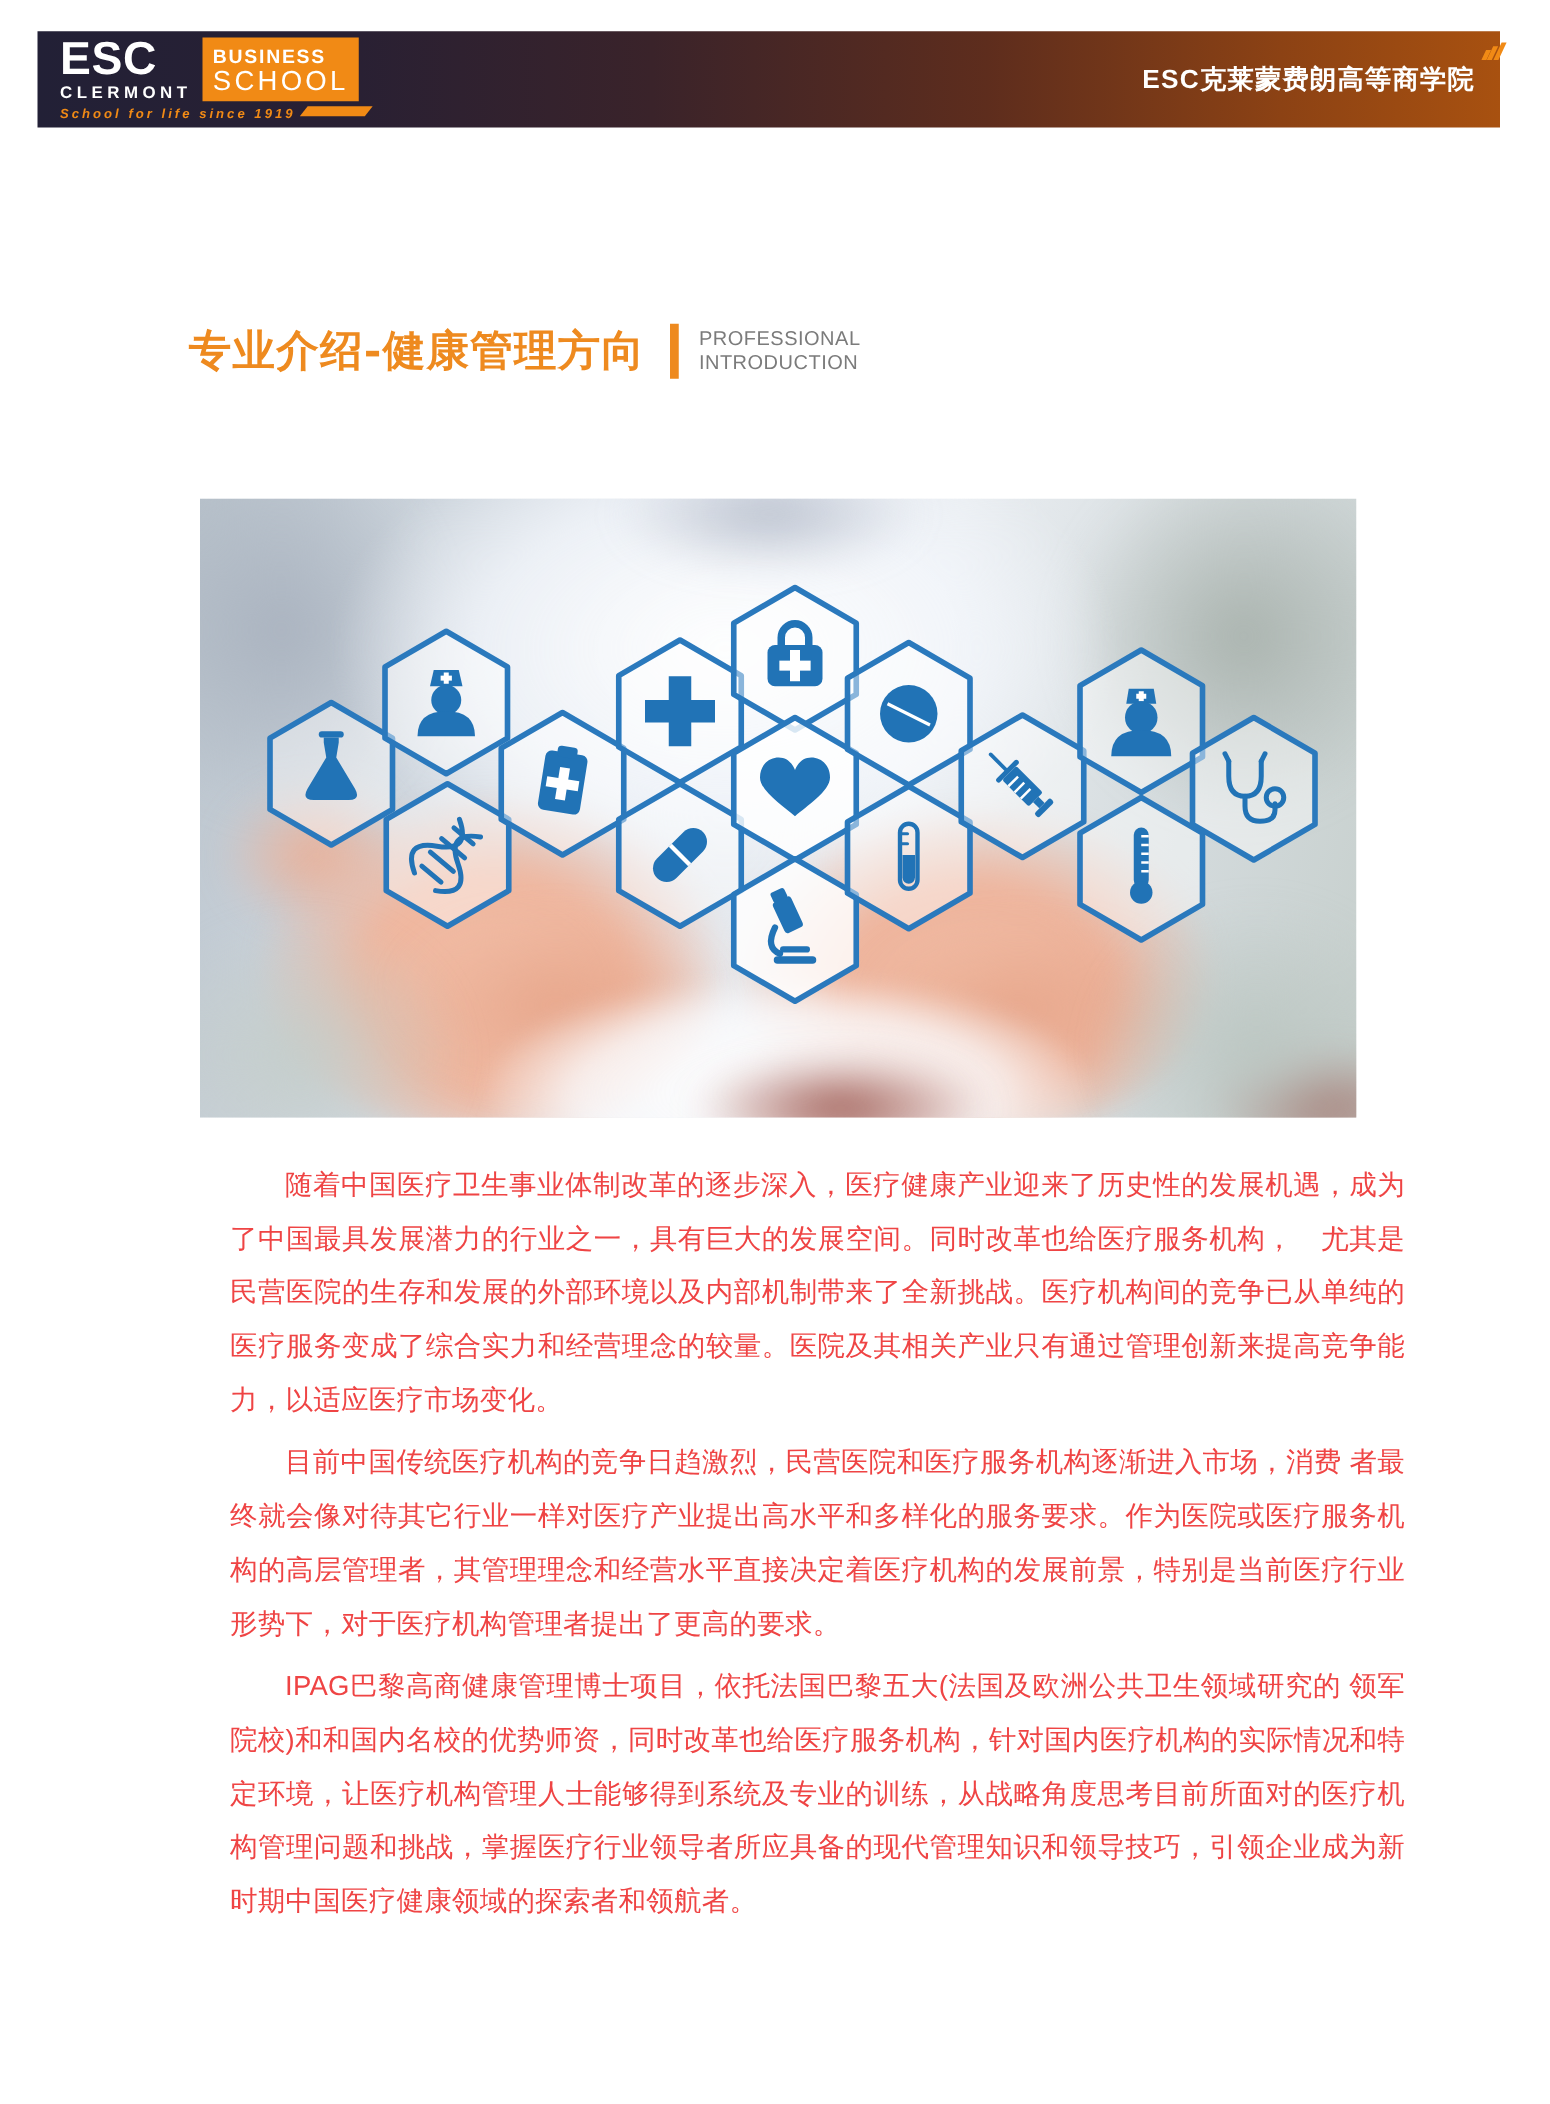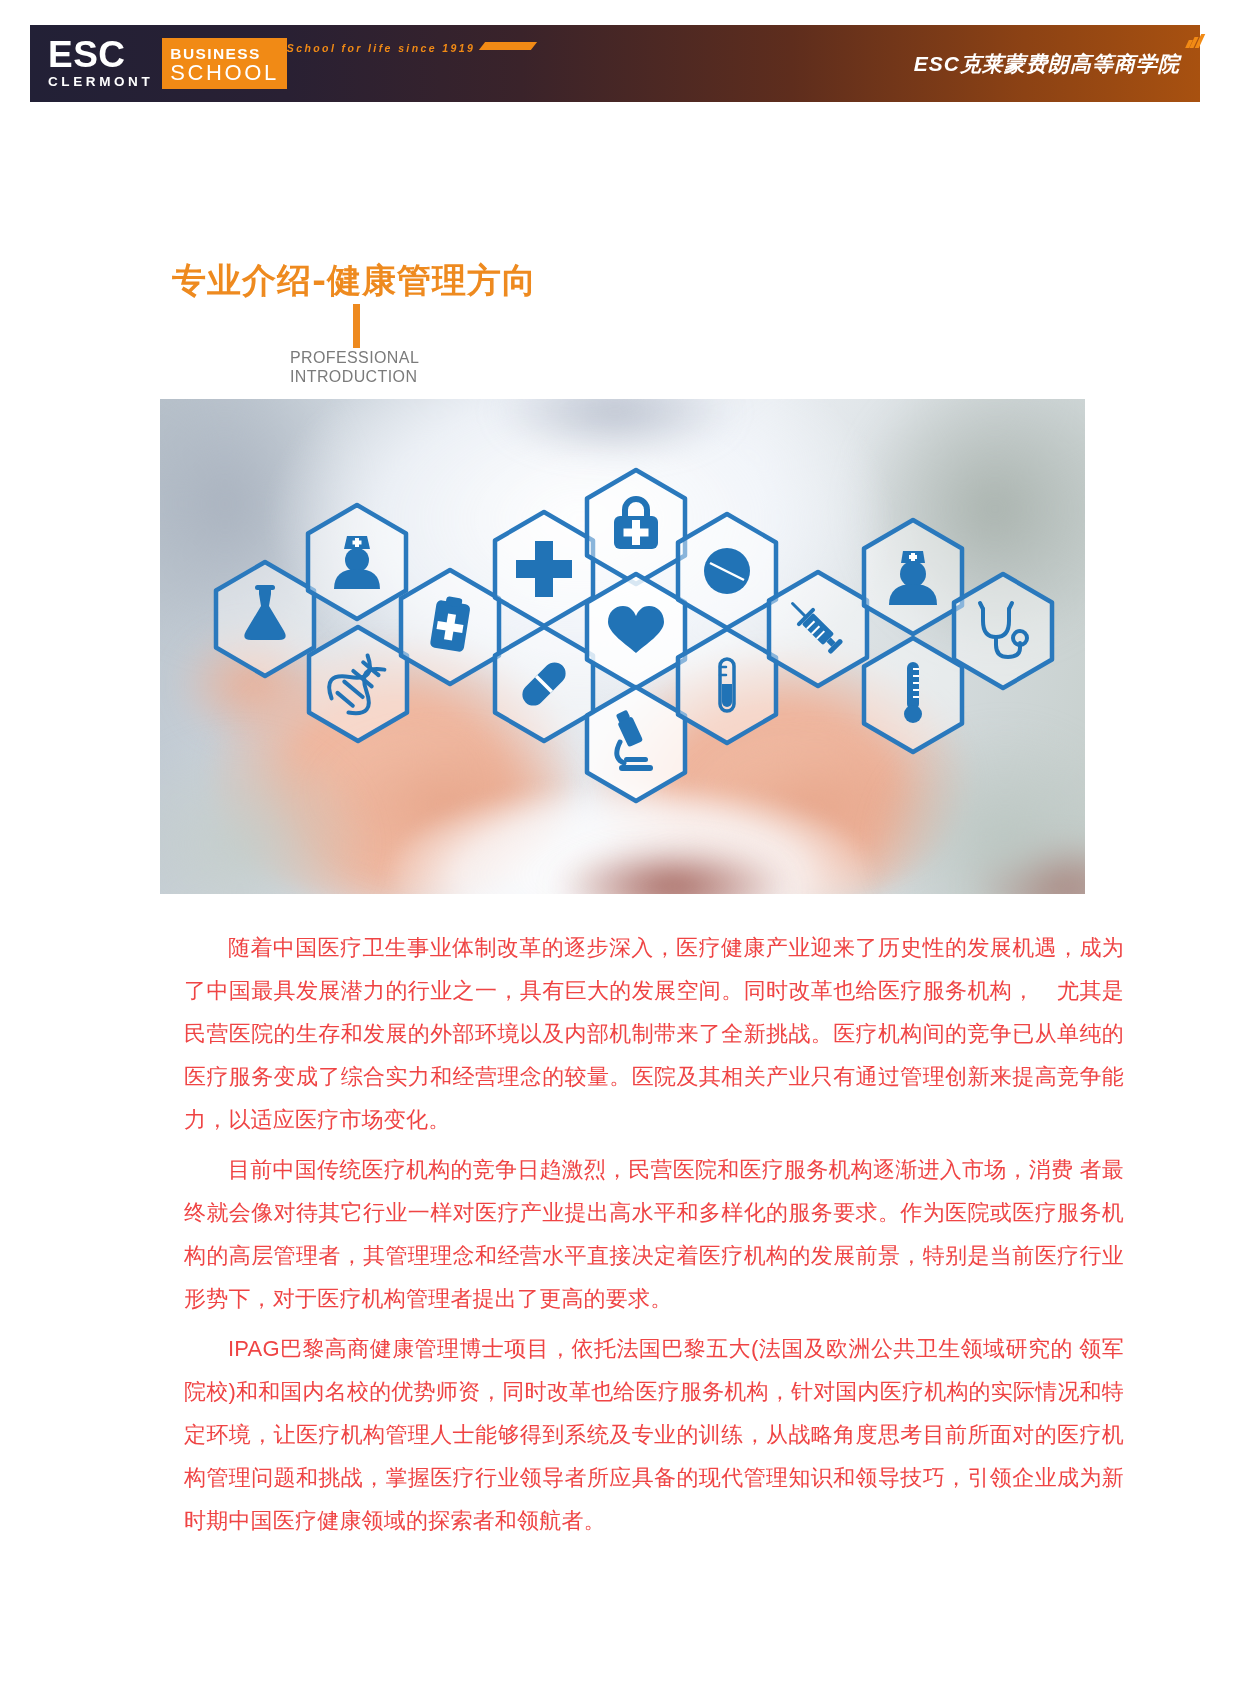--- a/index.html
+++ b/index.html
@@ -7,40 +7,40 @@
   body { font-family:"Liberation Sans", sans-serif; }
   .page { position:relative; width:1240px; height:1683px; background:#fff; overflow:hidden; margin:0 auto; }
 
   
   .topbar {
     position:absolute; left:30px; top:25px; width:1170px; height:77px;
     background:linear-gradient(90deg,#222036 0%, #292033 22%, #3a232a 42%, #5e2d1d 65%, #8c4214 85%, #a85110 100%);
     display:flex; justify-content:space-between; align-items:center;
     padding:0 16px 0 18px;
   }
-  .logo-wrap { display:flex; flex-direction:row; justify-content:center; }
+  .logo-wrap { display:flex; flex-direction:column; justify-content:center; }
   .logo-row { display:flex; align-items:stretch; gap:9px; }
   .esc-block { display:flex; flex-direction:column; color:#fff; }
   .esc-text { position:relative; font-size:37px; font-weight:bold; line-height:33px; letter-spacing:0.5px; }
   .slashes { position:absolute; right:-1px; top:9px; display:flex; gap:2px; align-items:flex-end; }
   .slashes i { display:block; width:3.5px; background:#F18A15; transform:skewX(-25deg); }
   .slashes i:nth-child(1){ height:8px; } .slashes i:nth-child(2){ height:11px; } .slashes i:nth-child(3){ height:14px; }
   .clermont { font-size:13.5px; letter-spacing:3.6px; margin-top:3px; font-weight:bold; }
   .badge { background:#F18A15; color:#fff; padding:5px 8px; display:flex; flex-direction:column; justify-content:center; }
   .badge .b1 { font-size:15.5px; font-weight:bold; letter-spacing:1.4px; line-height:19px; }
   .badge .b2 { font-size:22px; font-weight:normal; letter-spacing:2.6px; line-height:20px; }
   .tagline-row { display:flex; align-items:flex-start; gap:7px; margin-top:4px; }
   .tagline { color:#F18A15; font-size:10.5px; font-weight:bold; font-style:italic; letter-spacing:2.4px; }
   .tagline-shape { width:52px; height:8px; background:#F18A15; transform:skewX(-38deg); }
-  .header-right { text-align:right; color:#fff; padding-right:4px;font-style:italic; }
+  .header-right { text-align:right; color:#fff; padding-right:4px; }
   .school-cn { font-size:21px; font-weight:bold; letter-spacing:1px; line-height:25px; }
   .program-cn { font-size:30px; font-weight:bold; letter-spacing:1px; line-height:34px; }
 
   
-  .section-head { position:absolute; left:172px; top:258px; display:flex; align-items:center;flex-direction:column; }
+  .section-head { position:absolute; left:151px; top:258px; display:flex; align-items:center; }
   .title-cn {
     color:#EE8A1F; font-size:34px; font-weight:bold; letter-spacing:1px;
     font-family:"DejaVu Serif","Liberation Serif",serif;
   }
   .vbar { width:7px; height:44px; background:#EE8A1F; margin:0 16px 0 20px; }
   .subtitle { color:#7B7B7B; font-size:16px; line-height:19px; letter-spacing:0.4px; }
 
   
   .photo {
     position:absolute; left:160px; top:399px; width:925px; height:495px; overflow:hidden;

